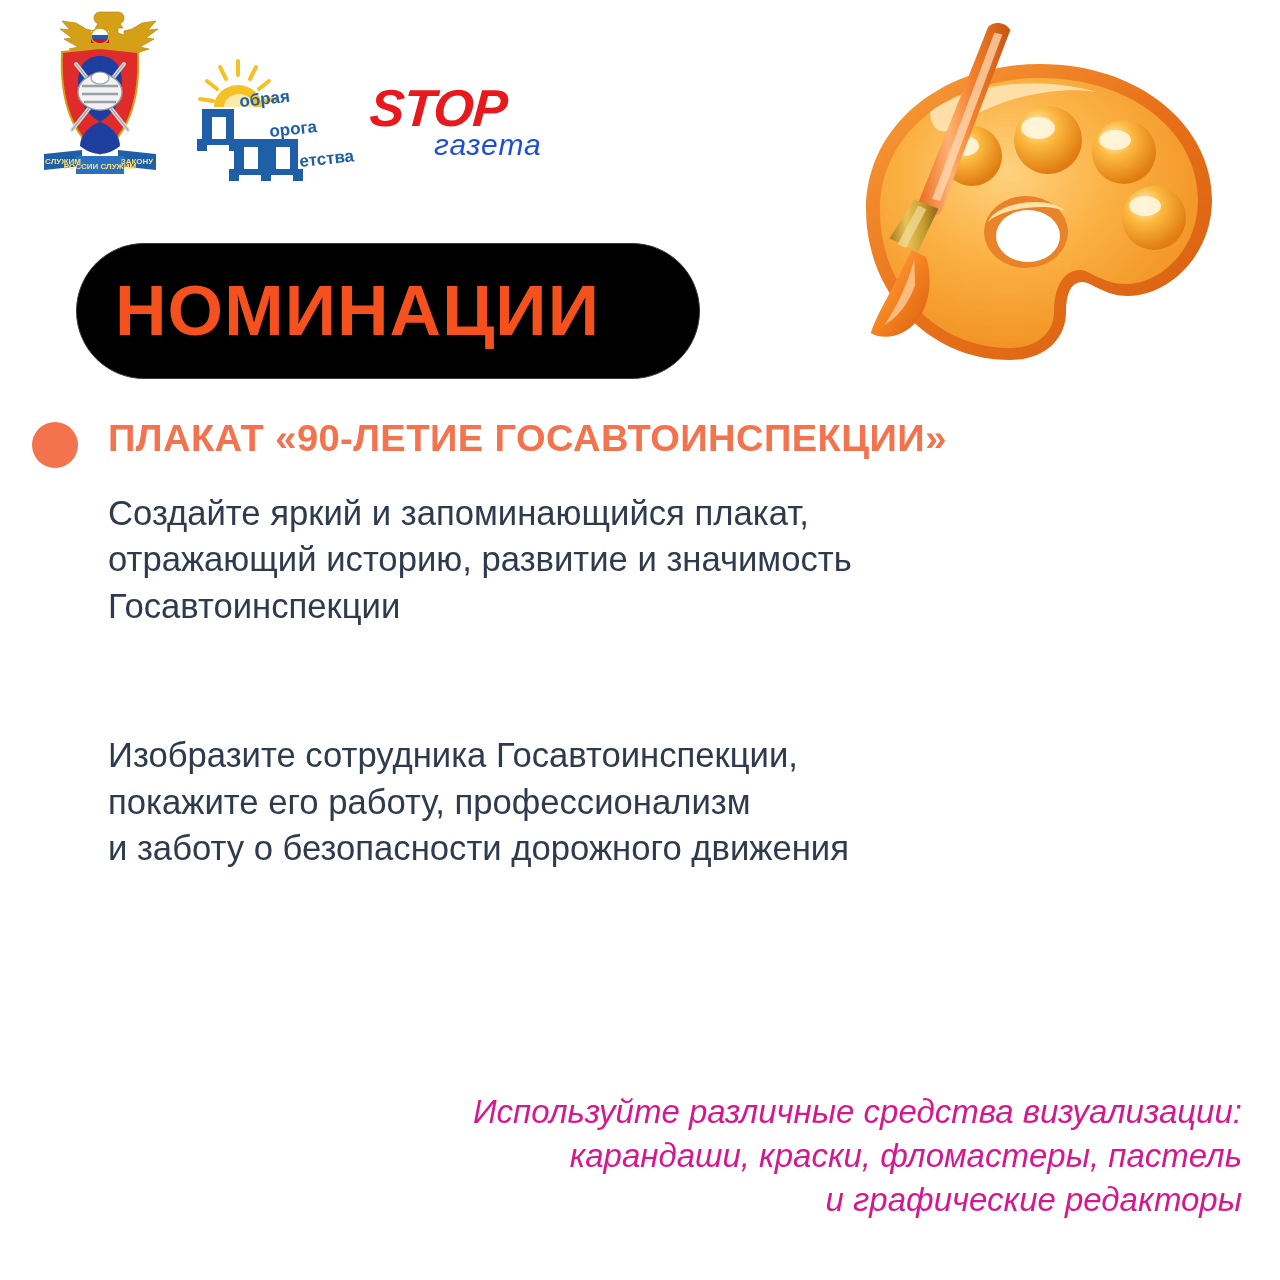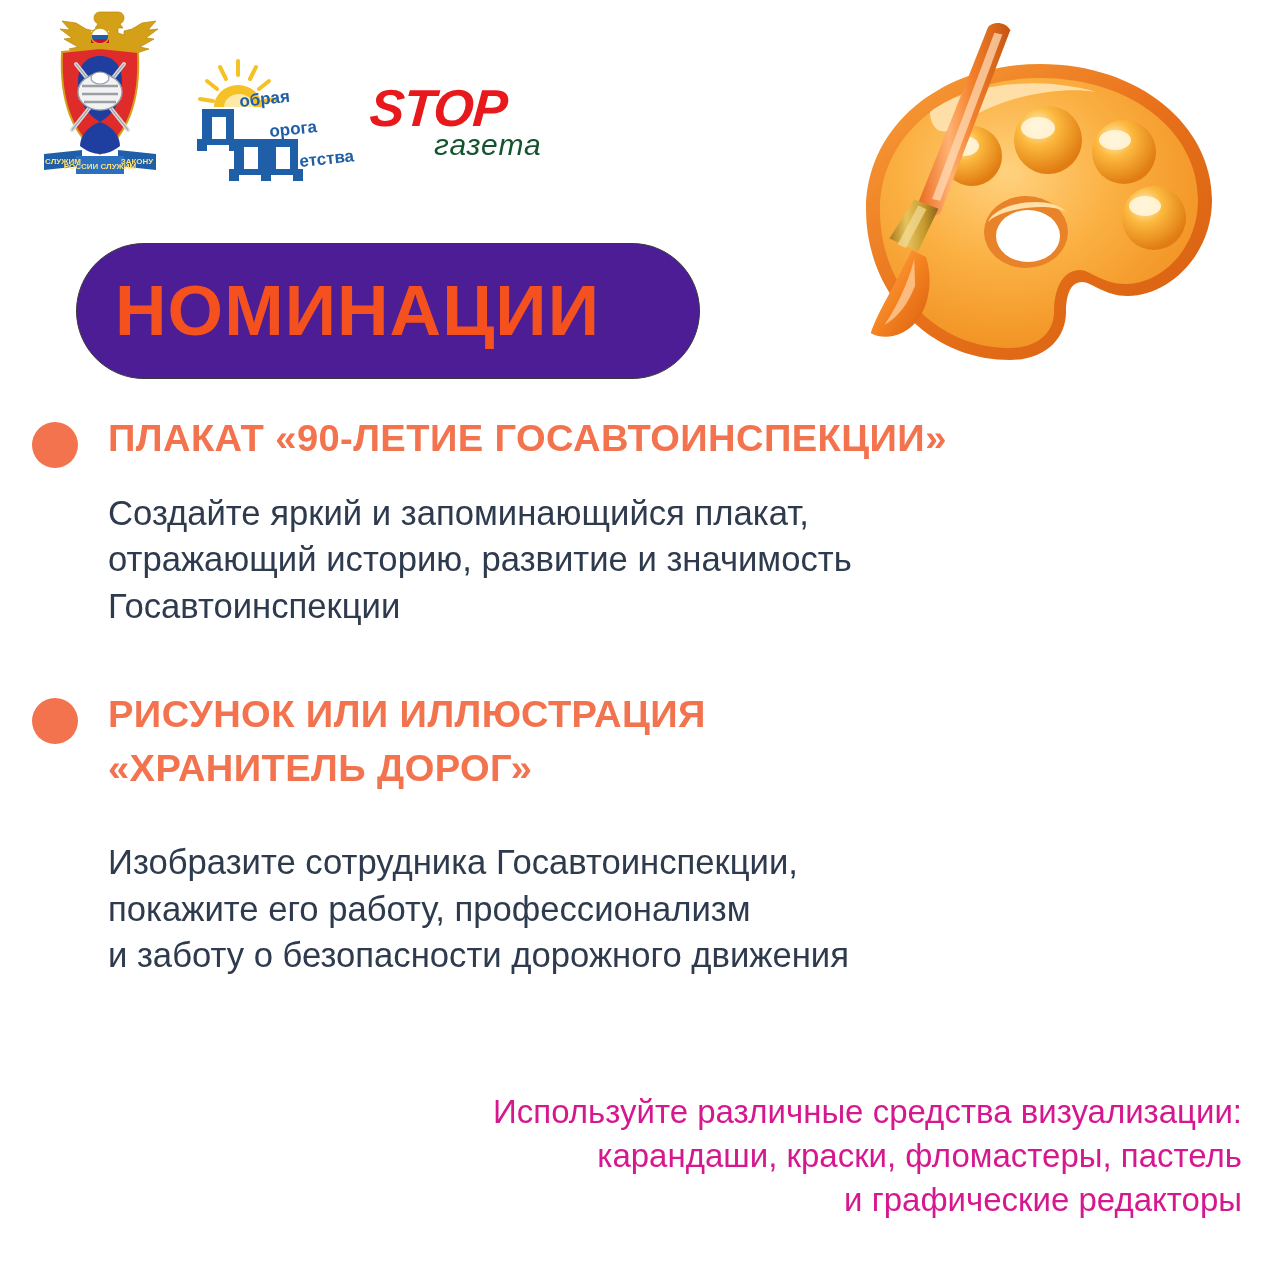--- a/index.html
+++ b/index.html
@@ -69,21 +69,21 @@
     transform: skewX(-4deg);
   }
   .stop-logo .gazeta-word {
     position: absolute;
     left: 64px;
     top: 48px;
     font-family: "Liberation Sans", sans-serif;
     font-style: italic;
     font-size: 30px;
     letter-spacing: 1px;
-    color: #14532d;
+    color: #1d4ed8;
     line-height: 1;
   }
 
   
   .palette-art {
     position: absolute;
     right: 28px;
     top: 18px;
     width: 440px;
     height: 382px;
@@ -95,21 +95,21 @@
     left: 76px;
     top: 243px;
     width: 624px;
     height: 136px;
     border: 1.6px solid #3a3a3a;
     border-radius: 70px;
     box-sizing: border-box;
     display: flex;
     align-items: center;
     justify-content: flex-start;
-    background: #4c1d95;
+    background: #000000;
   }
   .title-pill .title-text {
     margin-left: 38px;
     font-family: "Liberation Sans", sans-serif;
     font-weight: bold;
     font-size: 70px;
     letter-spacing: 1px;
     color: #f4511e;
     line-height: 1;
     transform: scaleX(1.02);
@@ -168,20 +168,21 @@
   .nomination.n2 .nom-desc { margin-top: 44px; }
 
   
   .footer-note {
     position: absolute;
     right: 38px;
     top: 1090px;
     width: 950px;
     text-align: right;
     font-family: "Liberation Sans", sans-serif;
+    font-style: italic;
     font-size: 33px;
     color: #d6188f;
     line-height: 1.33;
     white-space: pre-line;
   }
 </style>
 </head>
 <body>
 
 <div class="poster">
@@ -354,25 +355,20 @@
     <div class="nom-head-row">
       <span class="bullet-dot"></span>
       <div class="nom-title">ПЛАКАТ «90-ЛЕТИЕ ГОСАВТОИНСПЕКЦИИ»</div>
     </div>
     <div class="nom-desc">Создайте яркий и запоминающийся плакат,
 отражающий историю, развитие и значимость
 Госавтоинспекции</div>
   </div>
 
   <div class="nomination n2">
-    <div class="nom-head-row">
-      <span class="bullet-dot"></span>
-      <div class="nom-title">РИСУНОК ИЛИ ИЛЛЮСТРАЦИЯ
-«ХРАНИТЕЛЬ ДОРОГ»</div>
-    </div>
     <div class="nom-desc">Изобразите сотрудника Госавтоинспекции,
 покажите его работу, профессионализм
 и заботу о безопасности дорожного движения</div>
   </div>
 
   <div class="footer-note">Используйте различные средства визуализации:
 карандаши, краски, фломастеры, пастель
 и графические редакторы</div>
 
 </div>

